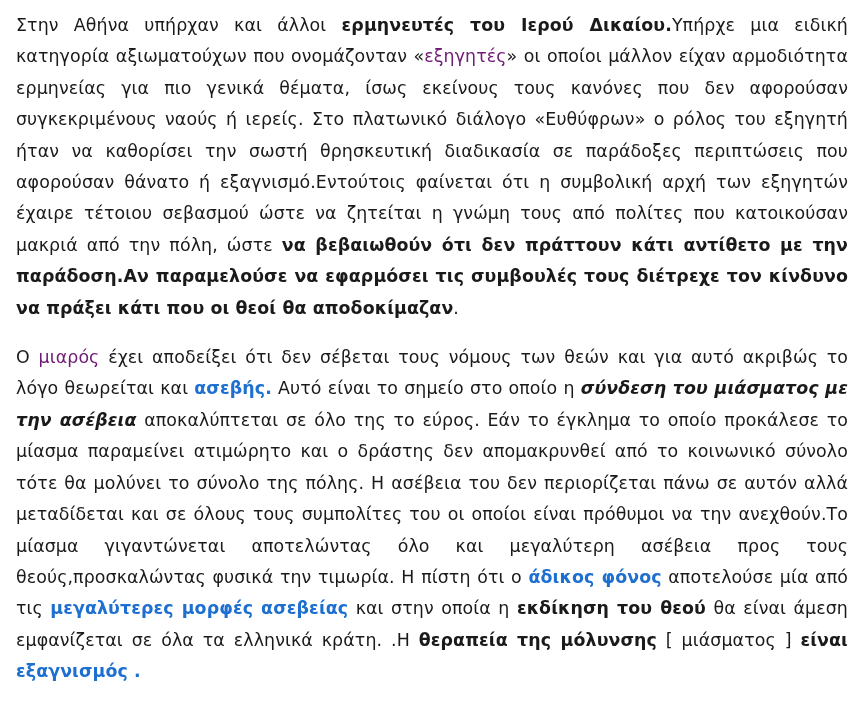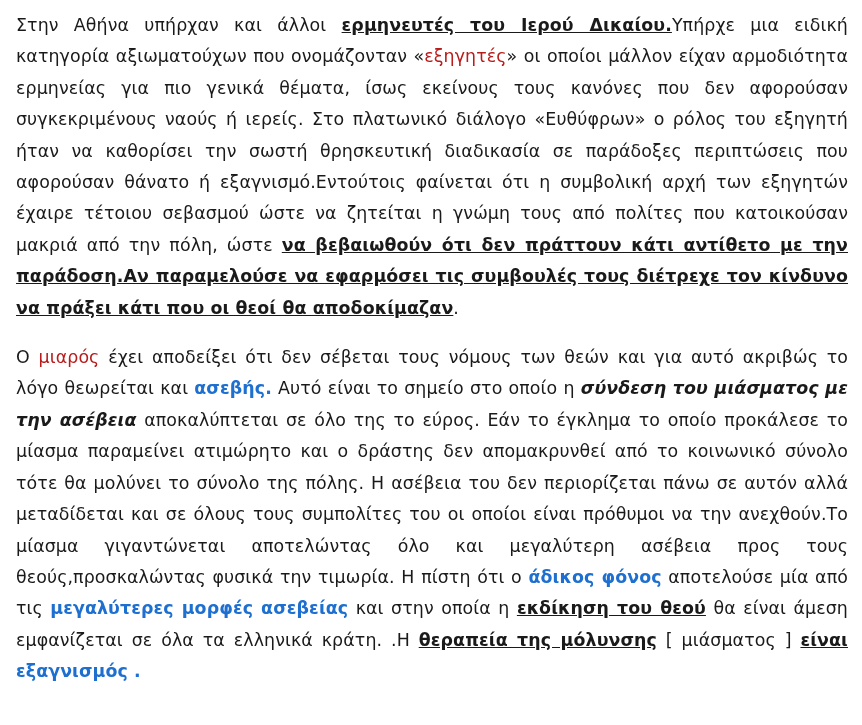--- a/index.html
+++ b/index.html
@@ -23,23 +23,23 @@
   .para {
     font-size: 17.4px;
     line-height: 31.4px;
     text-align: justify;
     text-justify: inter-word;
     letter-spacing: 0.1px;
     margin: 0 0 18px 0;
     color: #1a1a1a;
   }
   .para:last-child { margin-bottom: 8px; }
-  .b { font-weight: bold; text-decoration: underline; }
+  .b { font-weight: bold; }
   .bi { font-weight: bold; font-style: italic; }
-  .lnk { color: #b91c1c; }
+  .lnk { color: #701a75; }
   .lnk-b { color: #1d6fd0; font-weight: bold; }
 </style>
 </head>
 <body>
 
 <div class="page">
   <div class="para"><span>Στην Αθήνα υπήρχαν και άλλοι </span><span class="b">ερμηνευτές του Ιερού Δικαίου.</span><span>Υπήρχε μια ειδική κατηγορία αξιωματούχων που ονομάζονταν «</span><span class="lnk">εξηγητές</span><span>» οι οποίοι μάλλον είχαν αρμοδιότητα ερμηνείας για πιο γενικά θέματα, ίσως εκείνους τους κανόνες που δεν αφορούσαν συγκεκριμένους ναούς ή ιερείς. Στο πλατωνικό διάλογο «Ευθύφρων» ο ρόλος του εξηγητή  ήταν να καθορίσει την σωστή θρησκευτική διαδικασία σε παράδοξες περιπτώσεις που αφορούσαν θάνατο ή εξαγνισμό.Εντούτοις φαίνεται ότι η συμβολική αρχή των εξηγητών έχαιρε τέτοιου σεβασμού ώστε να ζητείται η γνώμη τους από πολίτες που κατοικούσαν μακριά από την πόλη,  ώστε </span><span class="b">να βεβαιωθούν ότι δεν πράττουν κάτι αντίθετο με την παράδοση.Αν παραμελούσε να εφαρμόσει τις συμβουλές τους διέτρεχε τον κίνδυνο να πράξει κάτι που οι θεοί θα αποδοκίμαζαν</span><span>.</span></div>
   <div class="para"><span>Ο </span><span class="lnk">μιαρός</span><span> έχει αποδείξει ότι δεν σέβεται τους νόμους των θεών και για αυτό ακριβώς το λόγο θεωρείται και </span><span class="lnk-b">ασεβής.</span><span> Αυτό είναι το σημείο στο οποίο η </span><span class="bi">σύνδεση του μιάσματος με την ασέβεια</span><span> αποκαλύπτεται σε όλο της το εύρος. Εάν το έγκλημα το οποίο προκάλεσε το μίασμα παραμείνει ατιμώρητο και ο δράστης δεν απομακρυνθεί από το κοινωνικό σύνολο τότε θα μολύνει το σύνολο της πόλης. Η ασέβεια του δεν περιορίζεται πάνω σε αυτόν αλλά μεταδίδεται και σε όλους τους συμπολίτες του οι οποίοι είναι πρόθυμοι να την ανεχθούν.Το μίασμα γιγαντώνεται αποτελώντας όλο και μεγαλύτερη ασέβεια προς τους θεούς,προσκαλώντας φυσικά την τιμωρία. Η πίστη ότι ο </span><span class="lnk-b">άδικος φόνος</span><span> αποτελούσε μία από τις </span><span class="lnk-b">μεγαλύτερες μορφές ασεβείας</span><span> και στην οποία η </span><span class="b">εκδίκηση του θεού</span><span> θα είναι άμεση εμφανίζεται σε όλα τα ελληνικά κράτη. .Η </span><span class="b">θεραπεία της μόλυνσης</span><span> [ μιάσματος ] </span><span class="b">είναι </span><span class="lnk-b"> εξαγνισμός .</span></div>
 </div>
 

